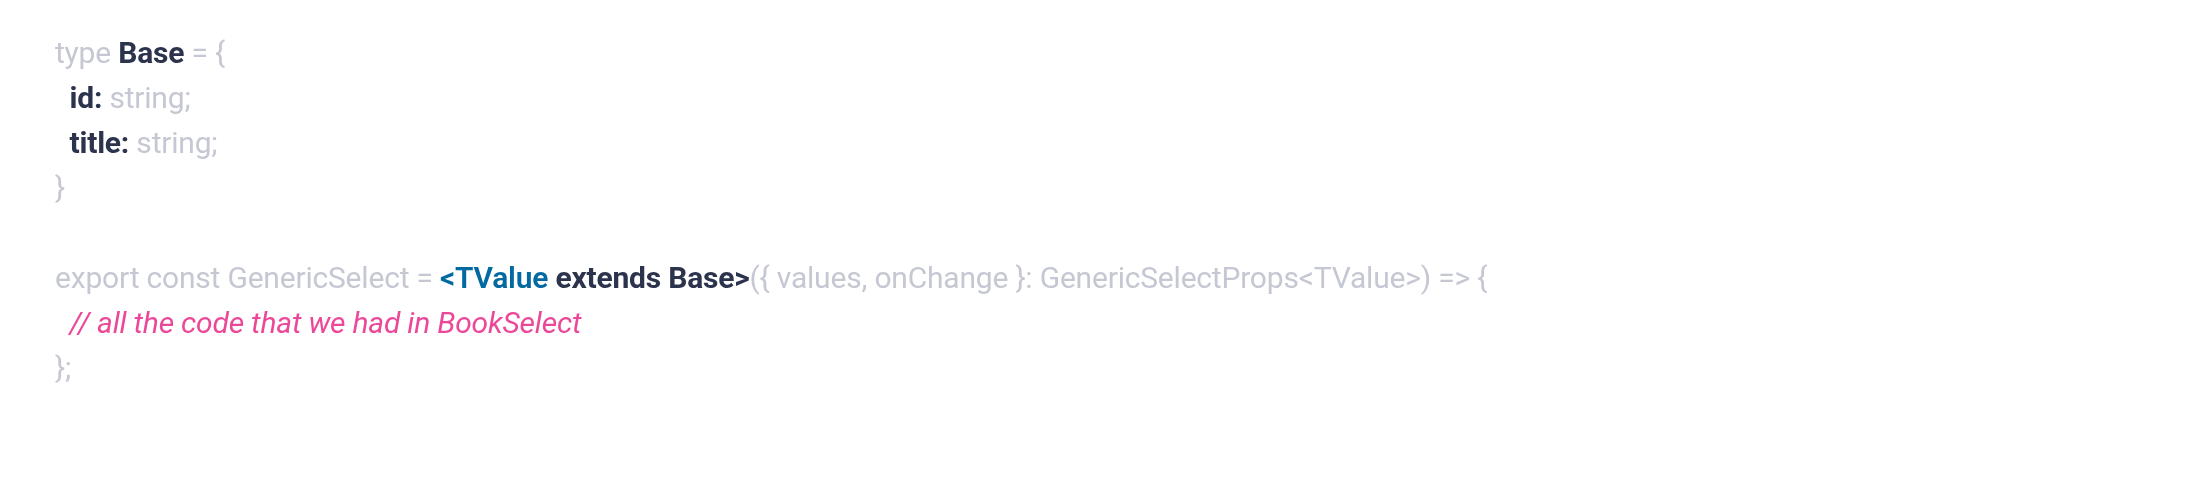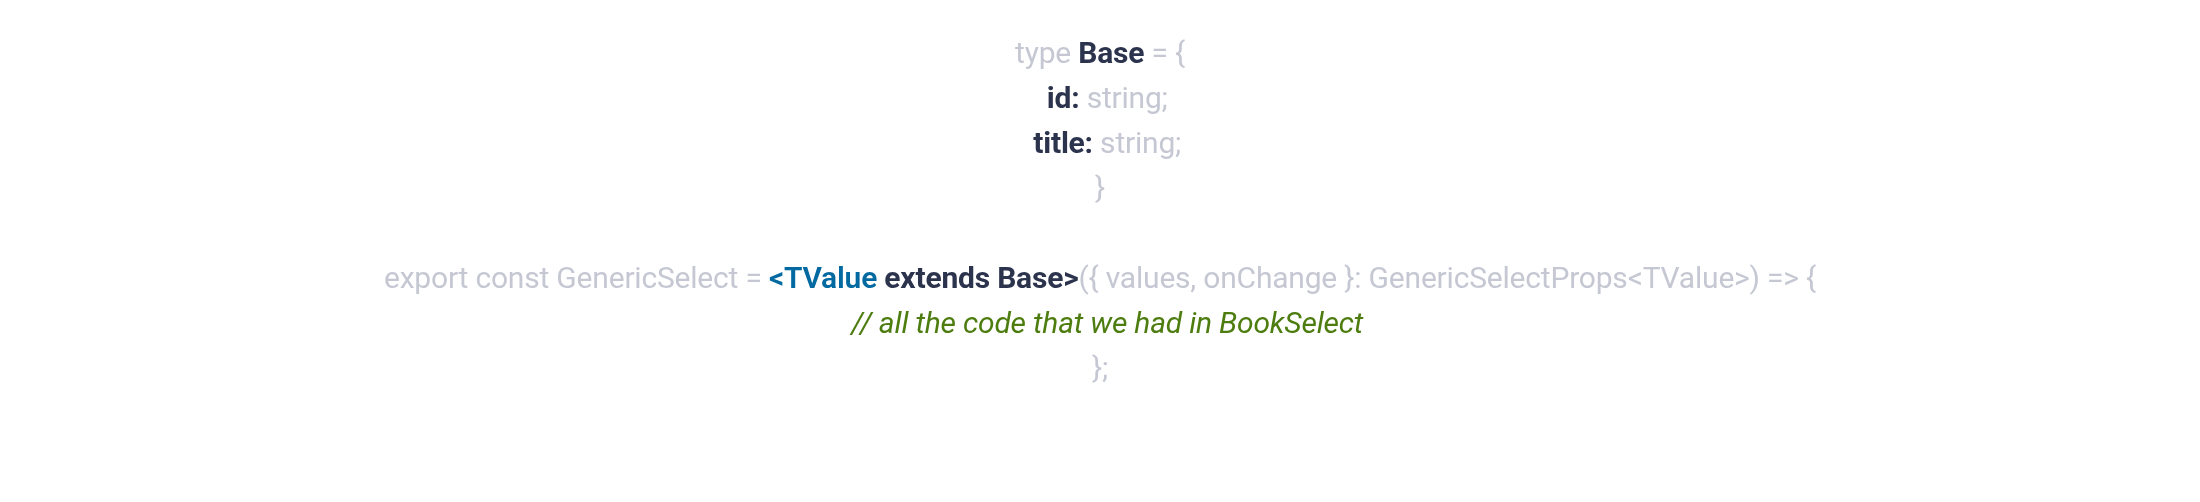--- a/index.html
+++ b/index.html
@@ -12,21 +12,20 @@
       background: #ffffff;
       padding: 30px 55px;
       font-size: 30px;
       line-height: 1.5;
       letter-spacing: -0.2px;
     }
     pre {
       font-family: inherit;
       white-space: pre;
       overflow: visible;
-      text-align: center;
     }
     .code-block {
       display: block;
     }
     .line {
       display: block;
       min-height: 1.5em;
     }
     .muted {
       color: #c5c8d3;
@@ -34,21 +33,21 @@
     }
     .dark {
       color: #2c334d;
       font-weight: 700;
     }
     .dark-normal {
       color: #0369a1;
       font-weight: 600;
     }
     .muted-italic {
-      color: #4d7c0f;
+      color: #ec4899;
       font-style: italic;
       font-weight: 400;
     }
   </style>
 </head>
 <body>
 
 <pre class="code-block"><span class="line"><span class="muted">type </span><span class="dark">Base</span><span class="muted"> = {</span></span><span class="line"><span class="muted">  </span><span class="dark">id:</span><span class="muted"> string;</span></span><span class="line"><span class="muted">  </span><span class="dark">title:</span><span class="muted"> string;</span></span><span class="line"><span class="muted">}</span></span><span class="line"><span class="muted"></span></span><span class="line"><span class="muted">export const GenericSelect = </span><span class="dark-normal">&lt;TValue </span><span class="dark">extends Base&gt;</span><span class="muted">({ values, onChange }: GenericSelectProps&lt;TValue&gt;) =&gt; {</span></span><span class="line"><span class="muted">  </span><span class="muted-italic">// all the code that we had in BookSelect</span></span><span class="line"><span class="muted">};</span></span></pre>
 
 </body></html>

